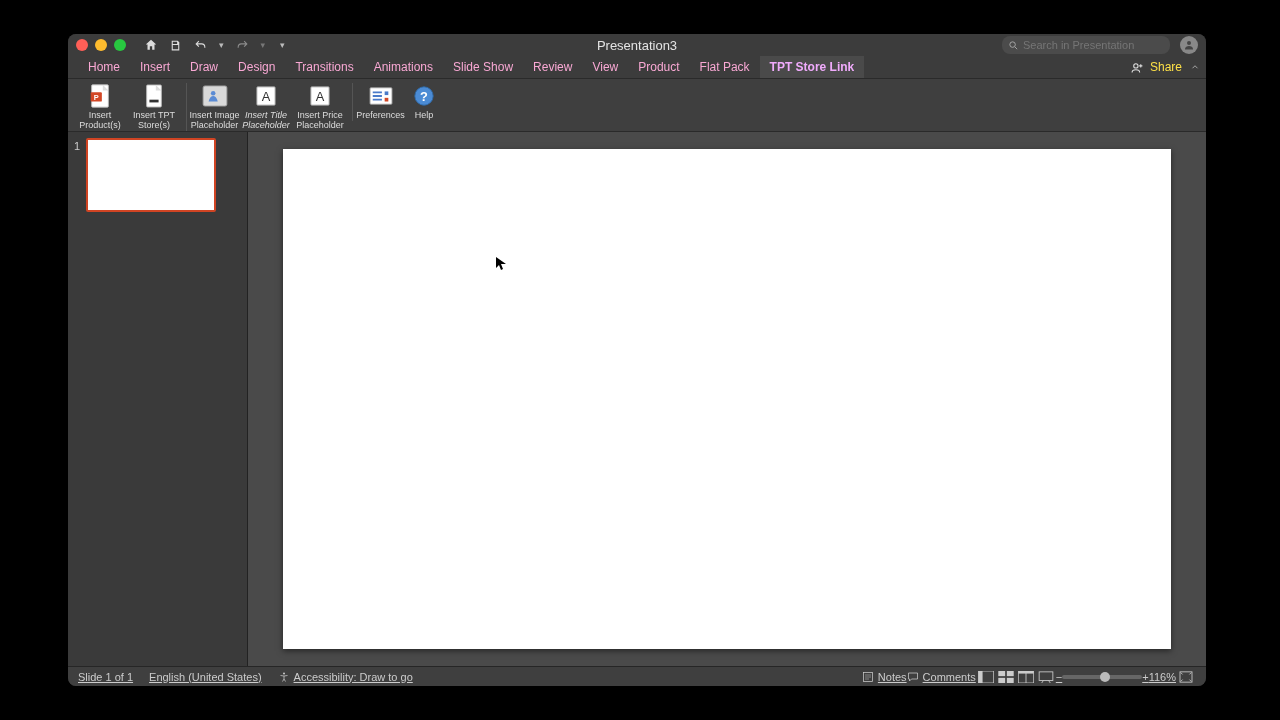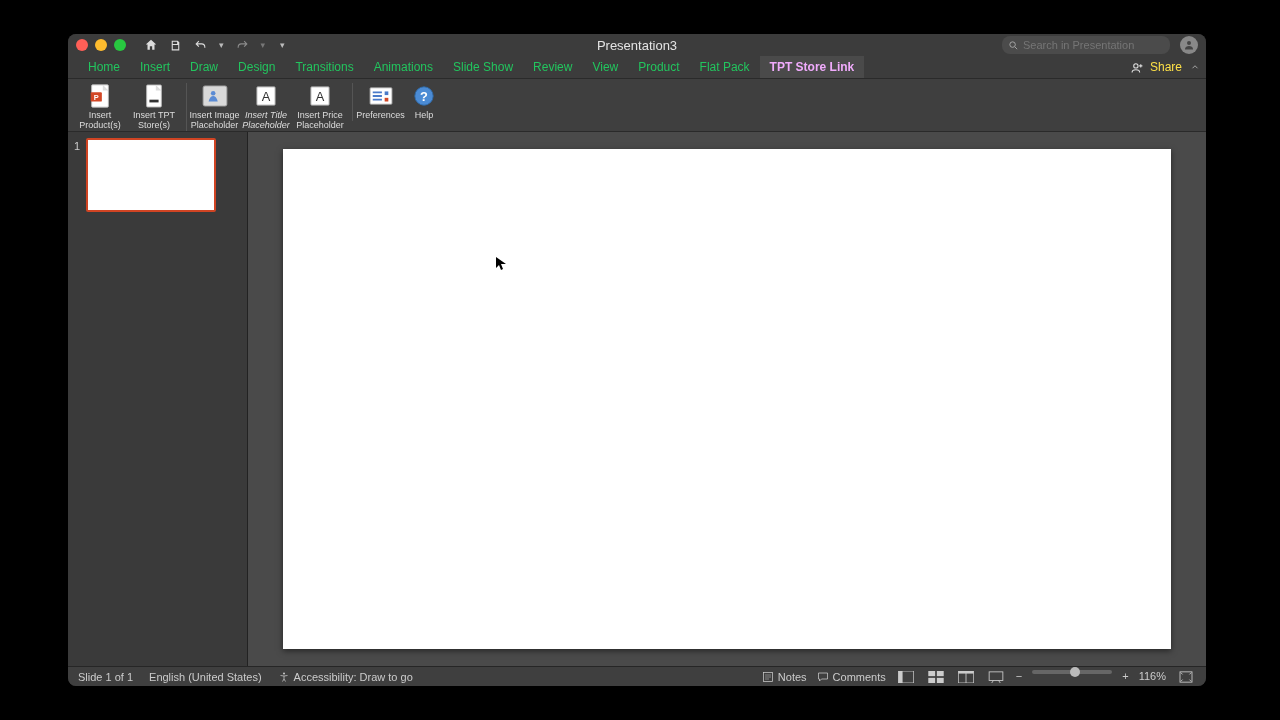--- a/index.html
+++ b/index.html
@@ -53,21 +53,21 @@
   .tabs-row {
     height: 22px;
     background: #3c3c3c;
     display: flex;
     align-items: center;
     padding-left: 10px;
     font-size: 12px;
   }
   .tab {
     padding: 0 10px;
-    color: #22c55e;
+    color: #f9a8d4;
     height: 100%;
     display: flex; align-items: center;
     cursor: pointer;
   }
   .tab.active { background: #4a4a4a; font-weight:600; color:#f0abfc;}
   .share-group {
     margin-left: auto; display:flex; align-items:center; gap:6px;
     color:#fde047; font-size:12px; padding-right:6px;
   }
   .share-group .chevron { font-size:10px; color:#bbb; margin-left:2px;}
@@ -120,22 +120,23 @@
     width:10px; height:14px; color:#000;
   }
   
   .status-bar {
     height: 20px; background:#3f3f3f;
     border-top:1px solid #262626;
     display:flex; align-items:center;
     color:#ccc; font-size:11px;
     padding: 0 10px;
     gap: 16px;
-  }
-  .status-right { margin-left:auto; display:flex; gap:10px;}
+    text-decoration: underline;
+  }
+  .status-right { margin-left:auto; display:flex; align-items:center; gap:0;}
   .status-right .vbtn { width:20px; height:14px; display:flex;align-items:center;justify-content:center; cursor:pointer;}
   .zoom-track { width:80px; height:4px; background:#666; border-radius:2px; position:relative;}
   .zoom-thumb { position:absolute; top:-3px; width:10px; height:10px; background:#bbb; border-radius:50%; left:38px;}
   svg { display:block; }
 </style>
 </head>
 <body>
 
 <div class="app-window">
 

